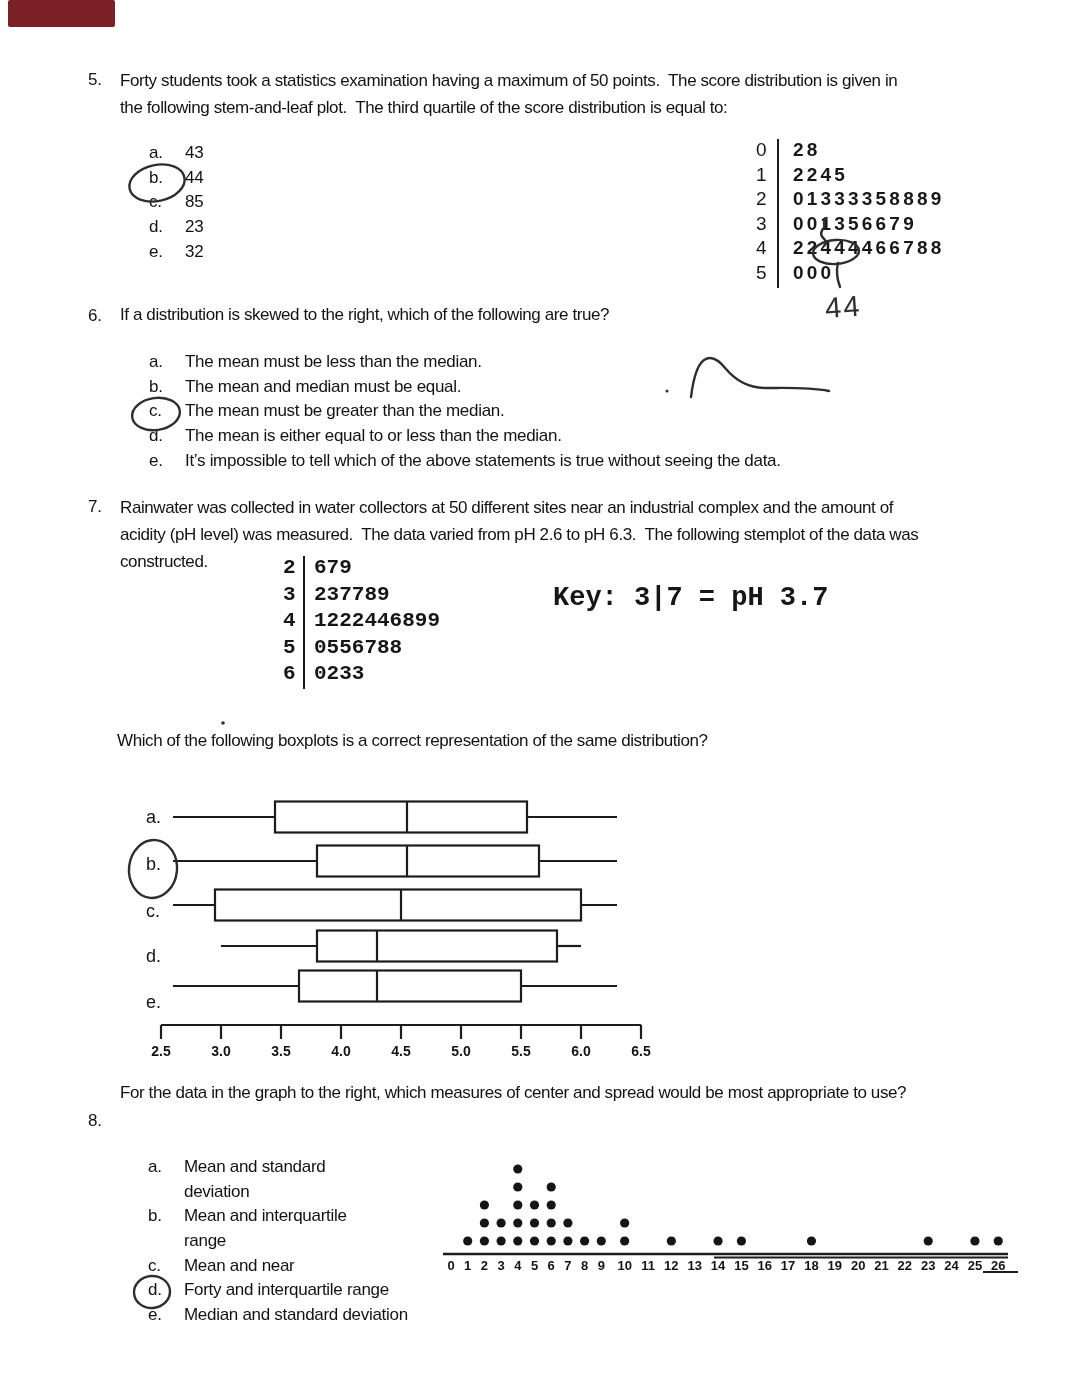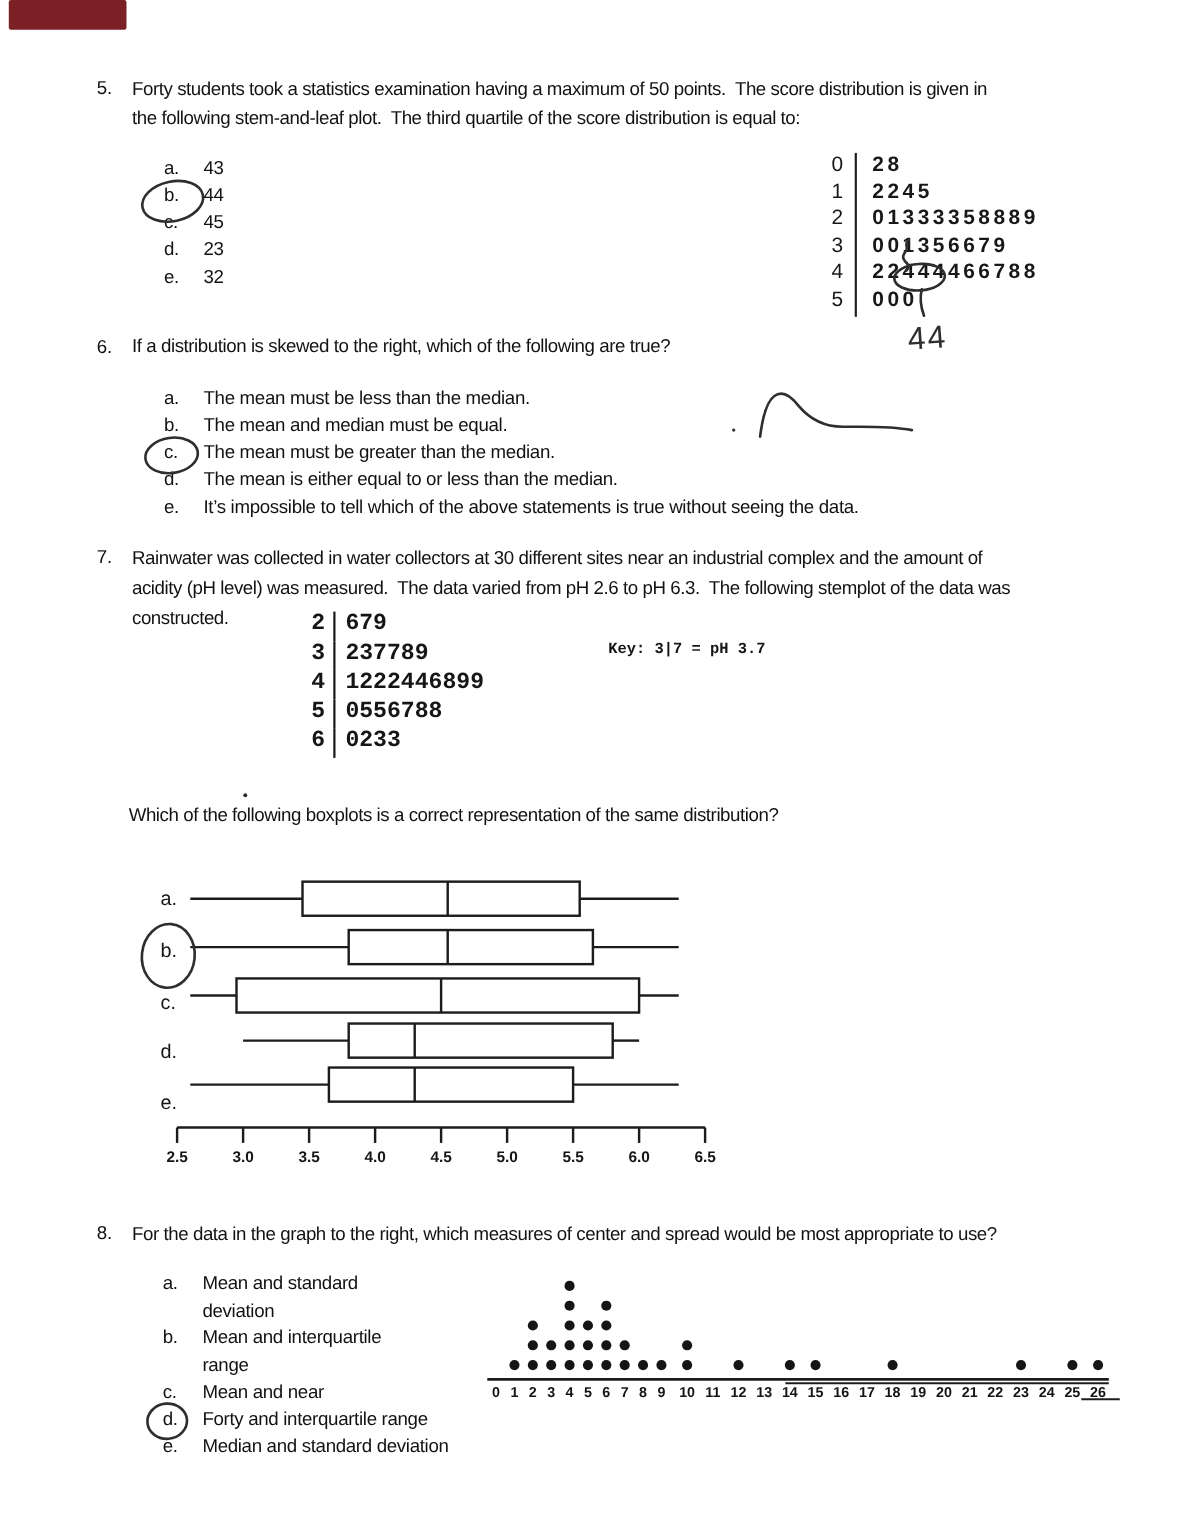--- a/index.html
+++ b/index.html
@@ -16,40 +16,40 @@
   .sl-row{display:flex;height:24.6px;}
   .sl-stem{width:21px;flex:none;}
   .sl-leaves{margin-left:16px;letter-spacing:3.2px;white-space:pre;font-weight:bold;}
   .sl-bar{position:absolute;left:777px;top:139px;width:2.2px;height:149px;background:#1f1f1f;}
   
   .mono{font-family:"Liberation Mono","DejaVu Sans Mono",monospace;font-weight:bold;color:#161616;}
   .stemplot{position:absolute;left:283px;top:556px;font-size:21px;}
   .sp-row{display:flex;height:26.6px;align-items:stretch;}
   .sp-stem{width:13px;flex:none;}
   .sp-bar{width:0;border-left:2.5px solid #181818;margin:0 9px 0 7px;}
-  .key{position:absolute;left:553px;top:583px;font-size:14px;white-space:pre;}
+  .key{position:absolute;left:553px;top:583px;font-size:27px;white-space:pre;}
   .redaction{position:absolute;left:8px;top:0;width:107px;height:27px;border-radius:2px;}
   svg.layer{position:absolute;left:0;top:0;pointer-events:none;}
   svg text{font-family:"Liberation Sans",sans-serif;}
 </style>
 </head>
 <body>
 
 <div class="page">
 
   <div class="redaction" style="background:#7b2125;"></div>
 
   <div class="qnum" style="left:88px;top:70px;">5.</div>
   <div class="line" style="left:120px;top:70px;">Forty students took a statistics examination having a maximum of 50 points.  The score distribution is given in</div>
   <div class="line" style="left:120px;top:97px;">the following stem-and-leaf plot.  The third quartile of the score distribution is equal to:</div>
 
   <div class="opts" style="left:149px;top:143px;">
     <div class="opt"><span class="L">a.</span><span>43</span></div>
     <div class="opt"><span class="L">b.</span><span>44</span></div>
-    <div class="opt"><span class="L">c.</span><span>45</span></div>
+    <div class="opt"><span class="L">c.</span><span>85</span></div>
     <div class="opt"><span class="L">d.</span><span>23</span></div>
     <div class="opt"><span class="L">e.</span><span>32</span></div>
   </div>
 
   <div class="sl-bar"></div>
   <div class="sl">
     <div class="sl-row">
         <span class="sl-stem">0</span>
         <span class="sl-leaves">28</span>
       </div>
@@ -80,21 +80,21 @@
 
   <div class="opts" style="left:149px;top:352px;">
     <div class="opt"><span class="L">a.</span><span>The mean must be less than the median.</span></div>
     <div class="opt"><span class="L">b.</span><span>The mean and median must be equal.</span></div>
     <div class="opt"><span class="L">c.</span><span>The mean must be greater than the median.</span></div>
     <div class="opt"><span class="L">d.</span><span>The mean is either equal to or less than the median.</span></div>
     <div class="opt"><span class="L">e.</span><span>It’s impossible to tell which of the above statements is true without seeing the data.</span></div>
   </div>
 
   <div class="qnum" style="left:88px;top:497px;">7.</div>
-  <div class="line" style="left:120px;top:497px;">Rainwater was collected in water collectors at 30 different sites near an industrial complex and the amount of</div>
+  <div class="line" style="left:120px;top:497px;">Rainwater was collected in water collectors at 50 different sites near an industrial complex and the amount of</div>
   <div class="line" style="left:120px;top:524px;">acidity (pH level) was measured.  The data varied from pH 2.6 to pH 6.3.  The following stemplot of the data was</div>
   <div class="line" style="left:120px;top:551px;">constructed.</div>
 
   <div class="stemplot mono">
     <div class="sp-row">
         <span class="sp-stem">2</span>
         <span class="sp-bar"></span>
         <span>679</span>
       </div>
     <div class="sp-row">
@@ -116,21 +116,21 @@
         <span class="sp-stem">6</span>
         <span class="sp-bar"></span>
         <span>0233</span>
       </div>
   </div>
   <div class="key mono">Key: 3|7 = pH 3.7</div>
 
   <div class="line" style="left:117px;top:730px;">Which of the following boxplots is a correct representation of the same distribution?</div>
 
   <div class="qnum" style="left:88px;top:1111px;">8.</div>
-  <div class="line" style="left:120px;top:1111px;text-align:center;">For the data in the graph to the right, which measures of center and spread would be most appropriate to use?</div>
+  <div class="line" style="left:120px;top:1082px;text-align:center;">For the data in the graph to the right, which measures of center and spread would be most appropriate to use?</div>
 
   <div class="opts" style="left:148px;top:1157px;">
     <div class="opt"><span class="L">a.</span><span>Mean and standard</span></div>
     <div class="opt"><span class="L"></span><span>deviation</span></div>
     <div class="opt"><span class="L">b.</span><span>Mean and interquartile</span></div>
     <div class="opt"><span class="L"></span><span>range</span></div>
     <div class="opt"><span class="L">c.</span><span>Mean and near</span></div>
     <div class="opt"><span class="L">d.</span><span>Forty and interquartile range</span></div>
     <div class="opt"><span class="L">e.</span><span>Median and standard deviation</span></div>
   </div>

